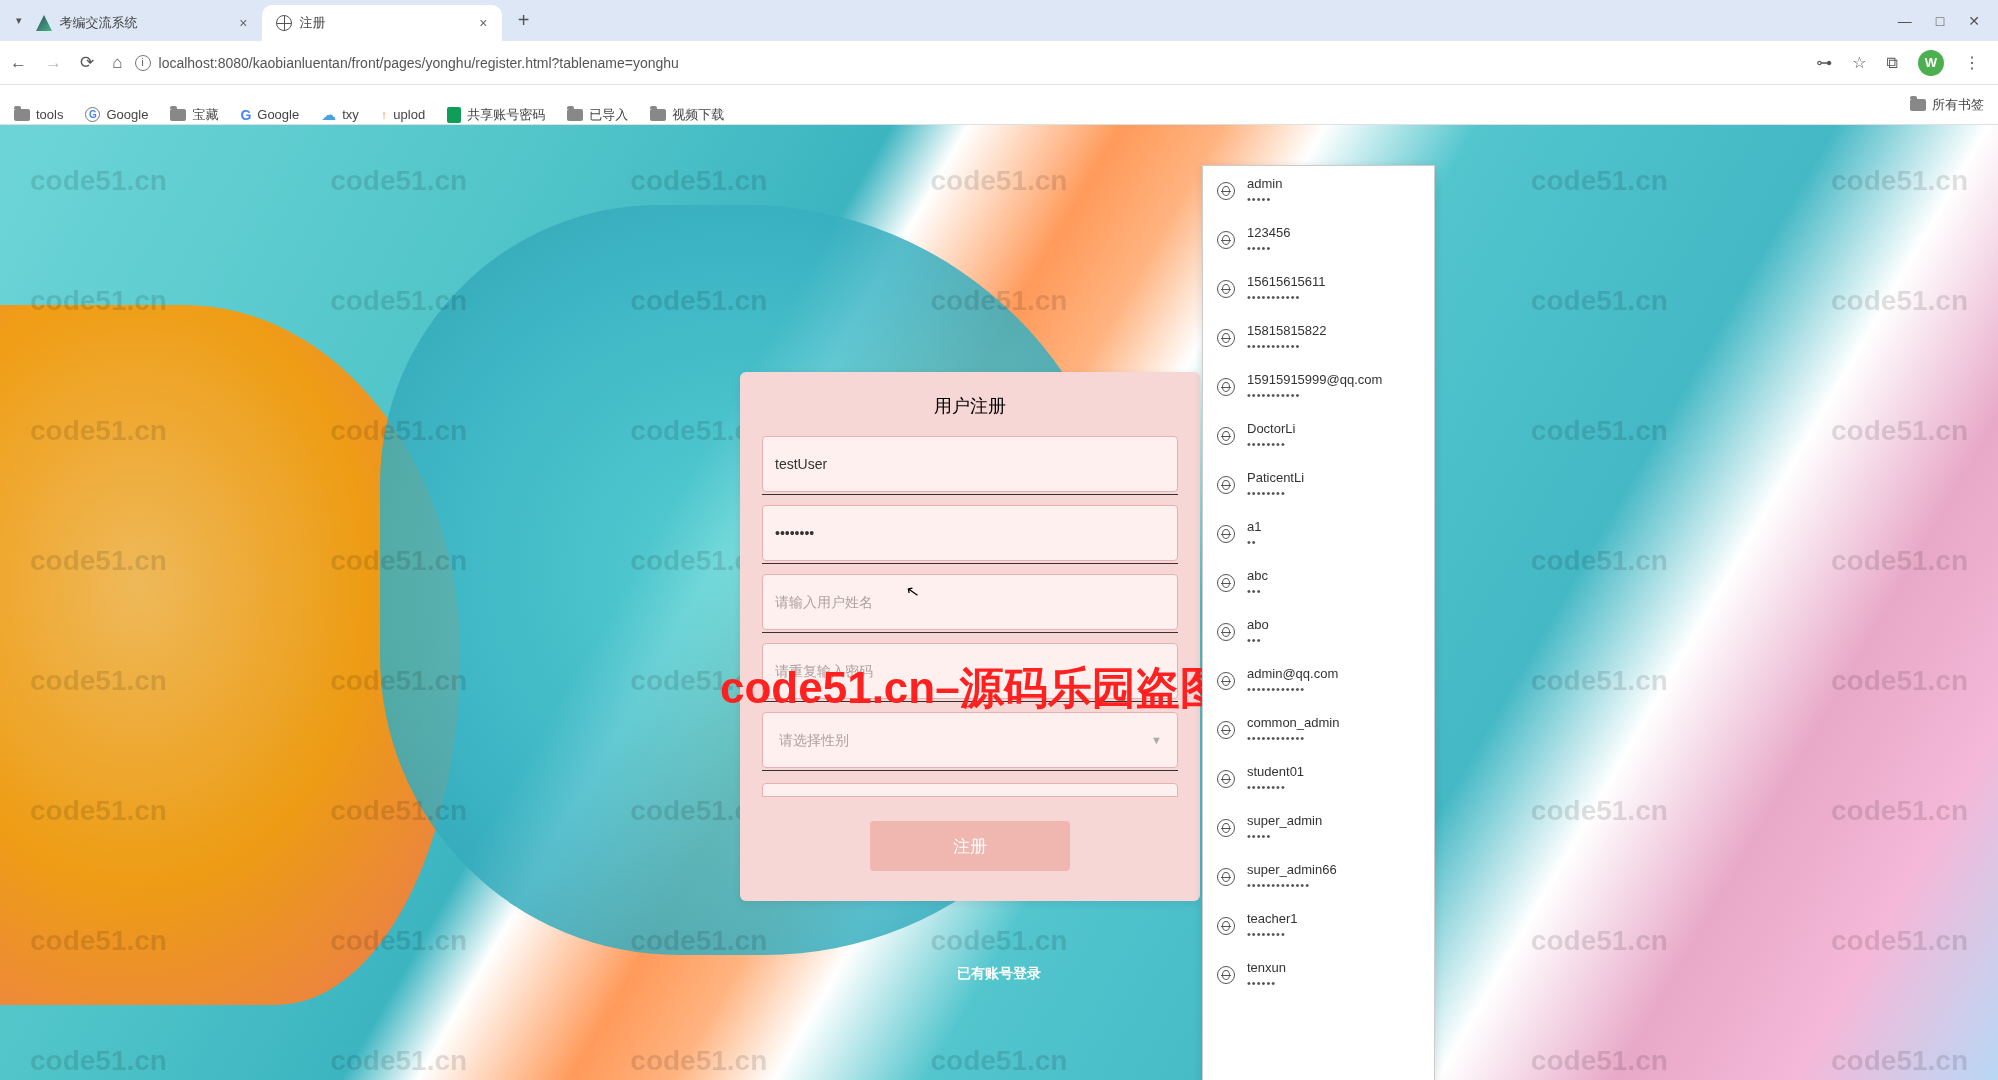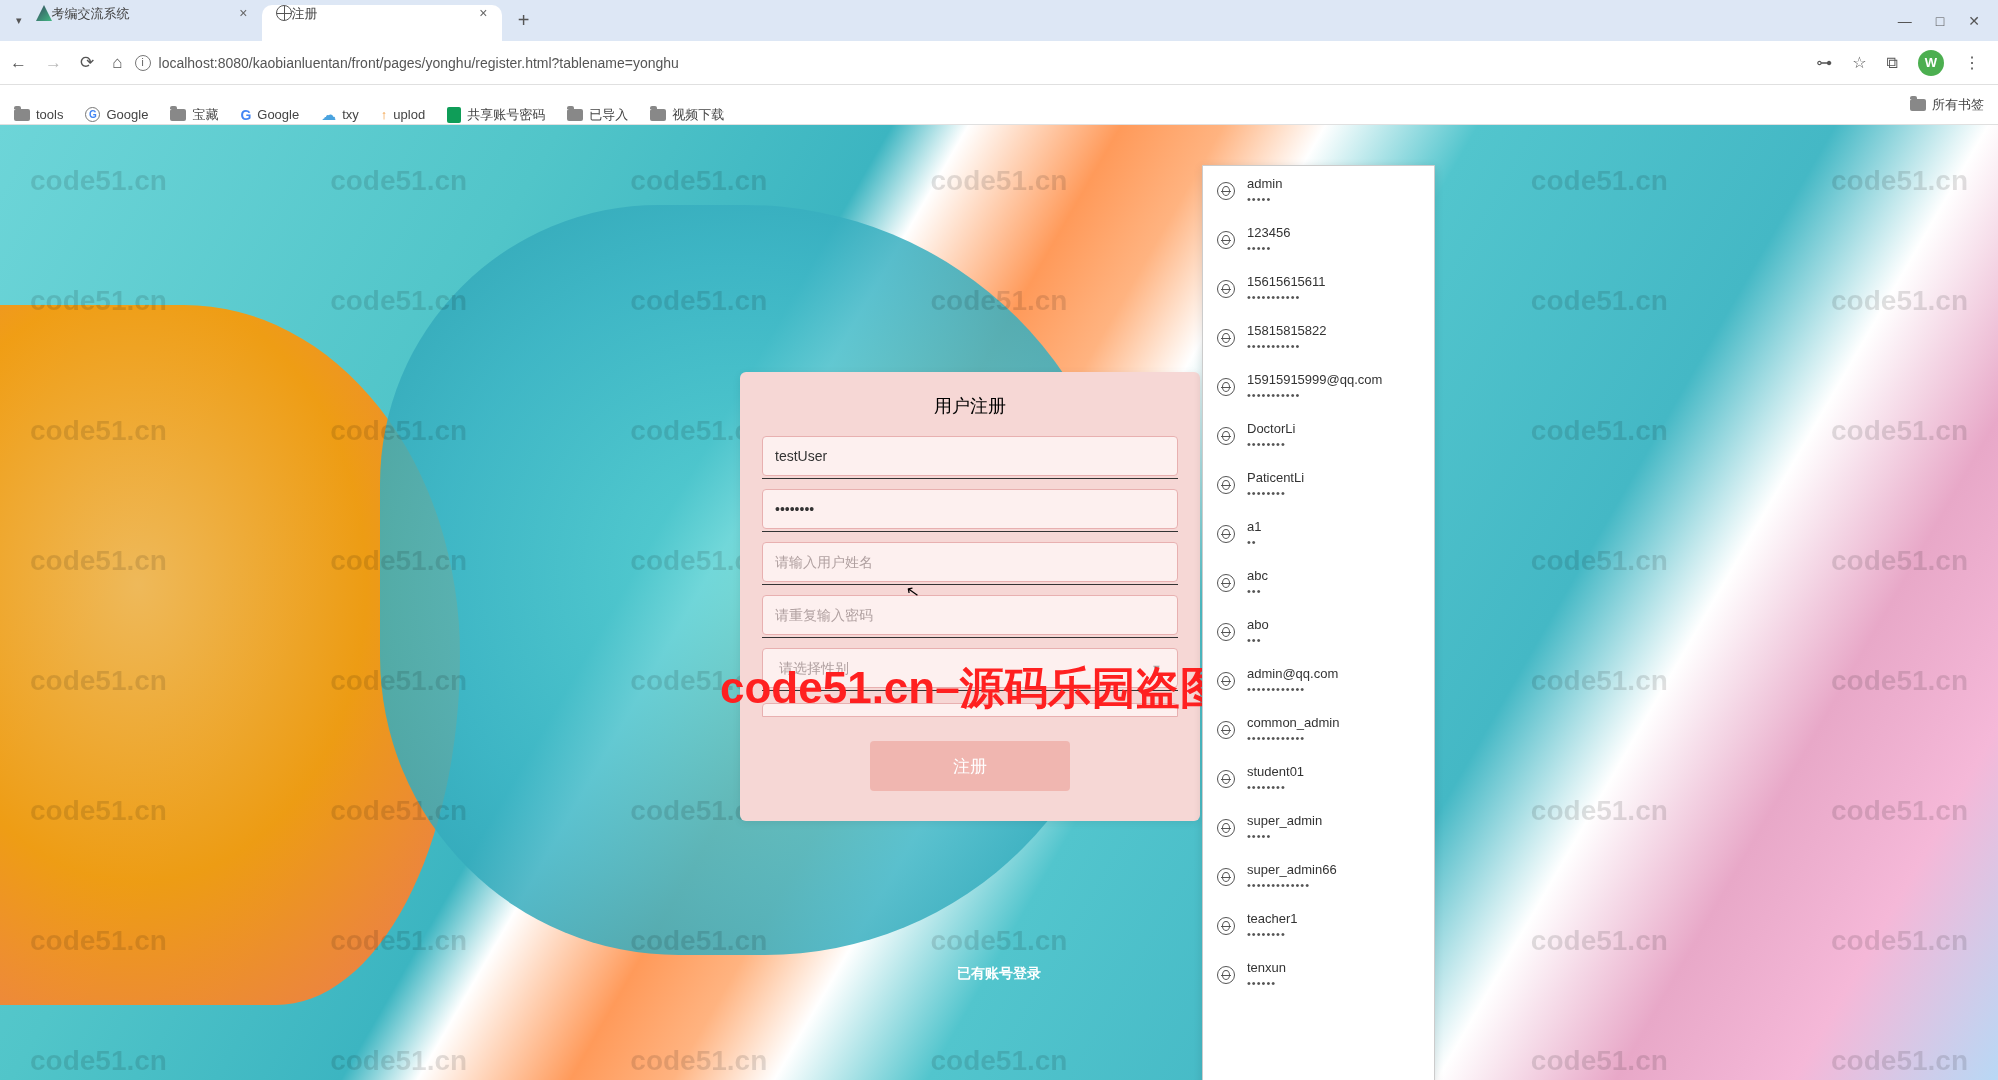--- a/index.html
+++ b/index.html
@@ -1,20 +1,20 @@
 <!DOCTYPE html>
 <html><head>
 <meta charset="utf-8">
 <style>
 * { margin:0; padding:0; box-sizing:border-box; font-family:"Microsoft YaHei",Arial,sans-serif; }
 body { width:1998px; height:1080px; background:#f5f5f5; overflow:hidden; position:relative; }
 
 
 .browser-top { background:#dde7f5; height:41px; display:flex; align-items:center; padding:0 8px; }
-.tab { background:#fff; border-radius:10px 10px 0 0; height:36px; margin-top:5px; padding:0 14px; display:flex; font-size:13px; color:#444; min-width:240px; position:relative; }
+.tab { background:#fff; border-radius:10px 10px 0 0; height:36px; margin-top:5px; padding:0 14px; display:flex; align-items:center; gap:8px; font-size:13px; color:#444; min-width:240px; position:relative; }
 .tab.inactive { background:transparent; }
 .tab-close { font-size:14px; color:#666; margin-left:auto; cursor:pointer; }
 .tab-add { width:32px; height:32px; display:flex; align-items:center; justify-content:center; font-size:20px; color:#555; margin-left:6px; cursor:pointer; }
 .vue-icon { width:16px; height:16px; background:linear-gradient(135deg,#41b883,#35495e); clip-path:polygon(50% 100%,0 0,100% 0); transform:rotate(180deg); }
 .globe-icon { width:16px; height:16px; border:1px solid #555; border-radius:50%; position:relative; }
 .globe-icon::before { content:""; position:absolute; left:50%; top:0; bottom:0; width:1px; background:#555; }
 .globe-icon::after { content:""; position:absolute; top:50%; left:0; right:0; height:1px; background:#555; }
 .win-controls { margin-left:auto; display:flex; gap:24px; padding-right:10px; color:#555; font-size:14px; }
 .win-controls span { cursor:pointer; }
 .dropdown-chev { margin-left:8px; font-size:11px; color:#555; cursor:pointer; }
@@ -42,21 +42,21 @@
 .viewport { position:relative; height:955px; overflow:hidden; background:linear-gradient(120deg,#6dd5d8 0%,#51c5c9 22%,#3cb5c1 35%,#fff 38%,#ff9a5a 44%,#ffb380 48%,#fff 52%,#52c5cd 58%,#44b8c5 72%,#fff 78%,#e8a8c8 85%,#f5b8d8 92%,#b8d8f5 100%); }
 .wave1 { position:absolute; left:0; top:180px; width:460px; height:700px; background:radial-gradient(ellipse at 30% 40%,#ffb74d 0%,#ff9800 50%,#ff704d 100%); border-radius:0 60% 40% 0 / 0 50% 50% 0; opacity:0.9; }
 .wave2 { position:absolute; left:380px; top:80px; width:750px; height:750px; background:radial-gradient(ellipse,#5dd5d5 0%,#3db5c5 60%,#2a9db0 100%); border-radius:42% 58% 55% 45%; opacity:0.85; }
 
 .watermark-row { position:absolute; left:0; right:0; display:flex; justify-content:space-between; padding:0 30px; font-size:28px; color:rgba(0,0,0,0.12); font-weight:700; pointer-events:none; }
 
 
 .card { position:absolute; left:740px; top:247px; width:460px; background:#f6d7d5; border-radius:6px; padding:22px 22px 30px; box-shadow:0 2px 8px rgba(0,0,0,0.08); }
 .card h2 { text-align:center; font-size:18px; color:#000000; font-weight:500; margin-bottom:18px; }
 .field-wrap { margin-bottom:10px; border-bottom:1px solid #333; padding-bottom:2px; }
-.field { width:100%; height:40px; border:1px solid #e8b0b0; border-radius:4px; padding:0 12px; font-size:14px; background:#fdf0ef; color:#333; outline:none; }
+.field { width:100%; height:56px; border:1px solid #e8b0b0; border-radius:4px; padding:0 12px; font-size:14px; background:#fdf0ef; color:#333; outline:none; }
 .field::placeholder { color:#b0a0a0; }
 .sel { position:relative; }
 .sel .field { color:#aaa; cursor:pointer;padding-left:16px; }
 .sel-arrow { position:absolute; right:16px; top:50%; transform:translateY(-60%); color:#aaa; font-size:11px; pointer-events:none; }
 .btn { display:block; margin:20px auto 0; width:200px; height:50px; background:#f0b6b0; color:#fff; border:none; border-radius:4px; font-size:17px; cursor:pointer; }
 .login-link { position:absolute; left:50%; transform:translateX(-50%); top:840px; font-size:14px; color:#fff; cursor:pointer;font-weight:bold; }
 
 .big-red { position:absolute; left:720px; top:534px; font-size:44px; color:#ff2020; font-weight:600; pointer-events:none; white-space:nowrap; }
 
 .cursor { position:absolute; left:906px; top:457px; font-size:16px; pointer-events:none; color:#000; transform:rotate(-10deg); }

